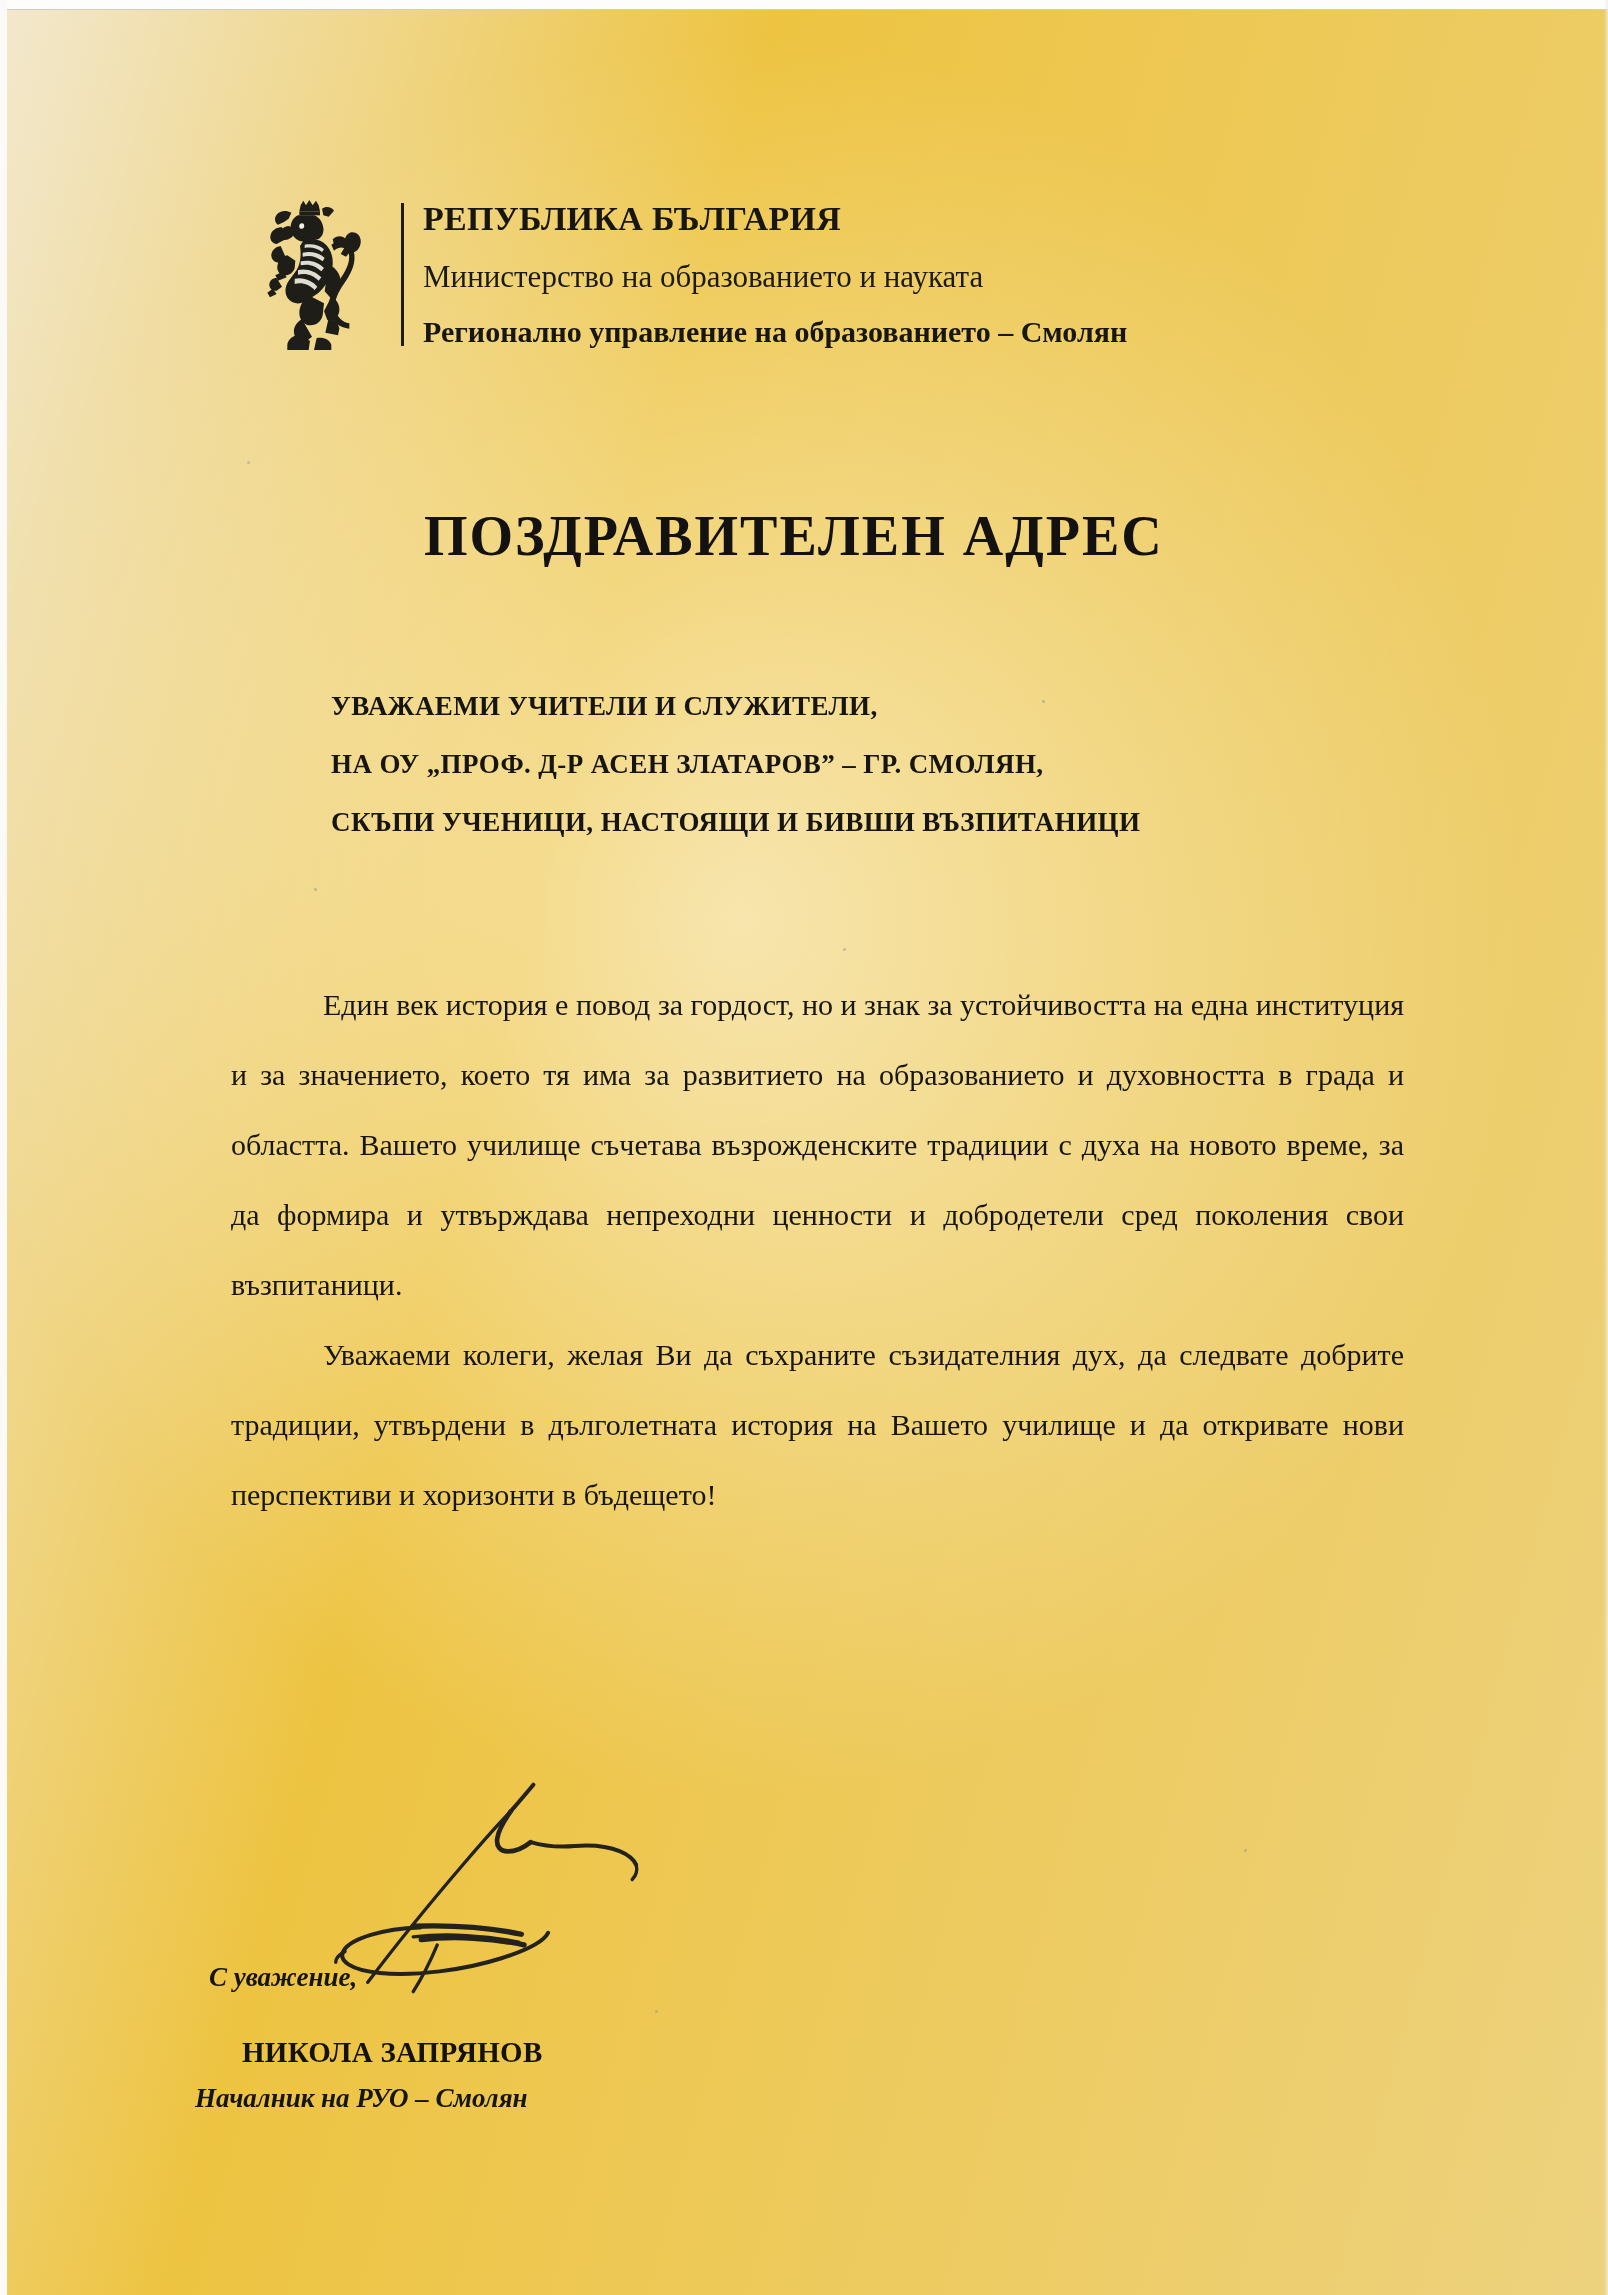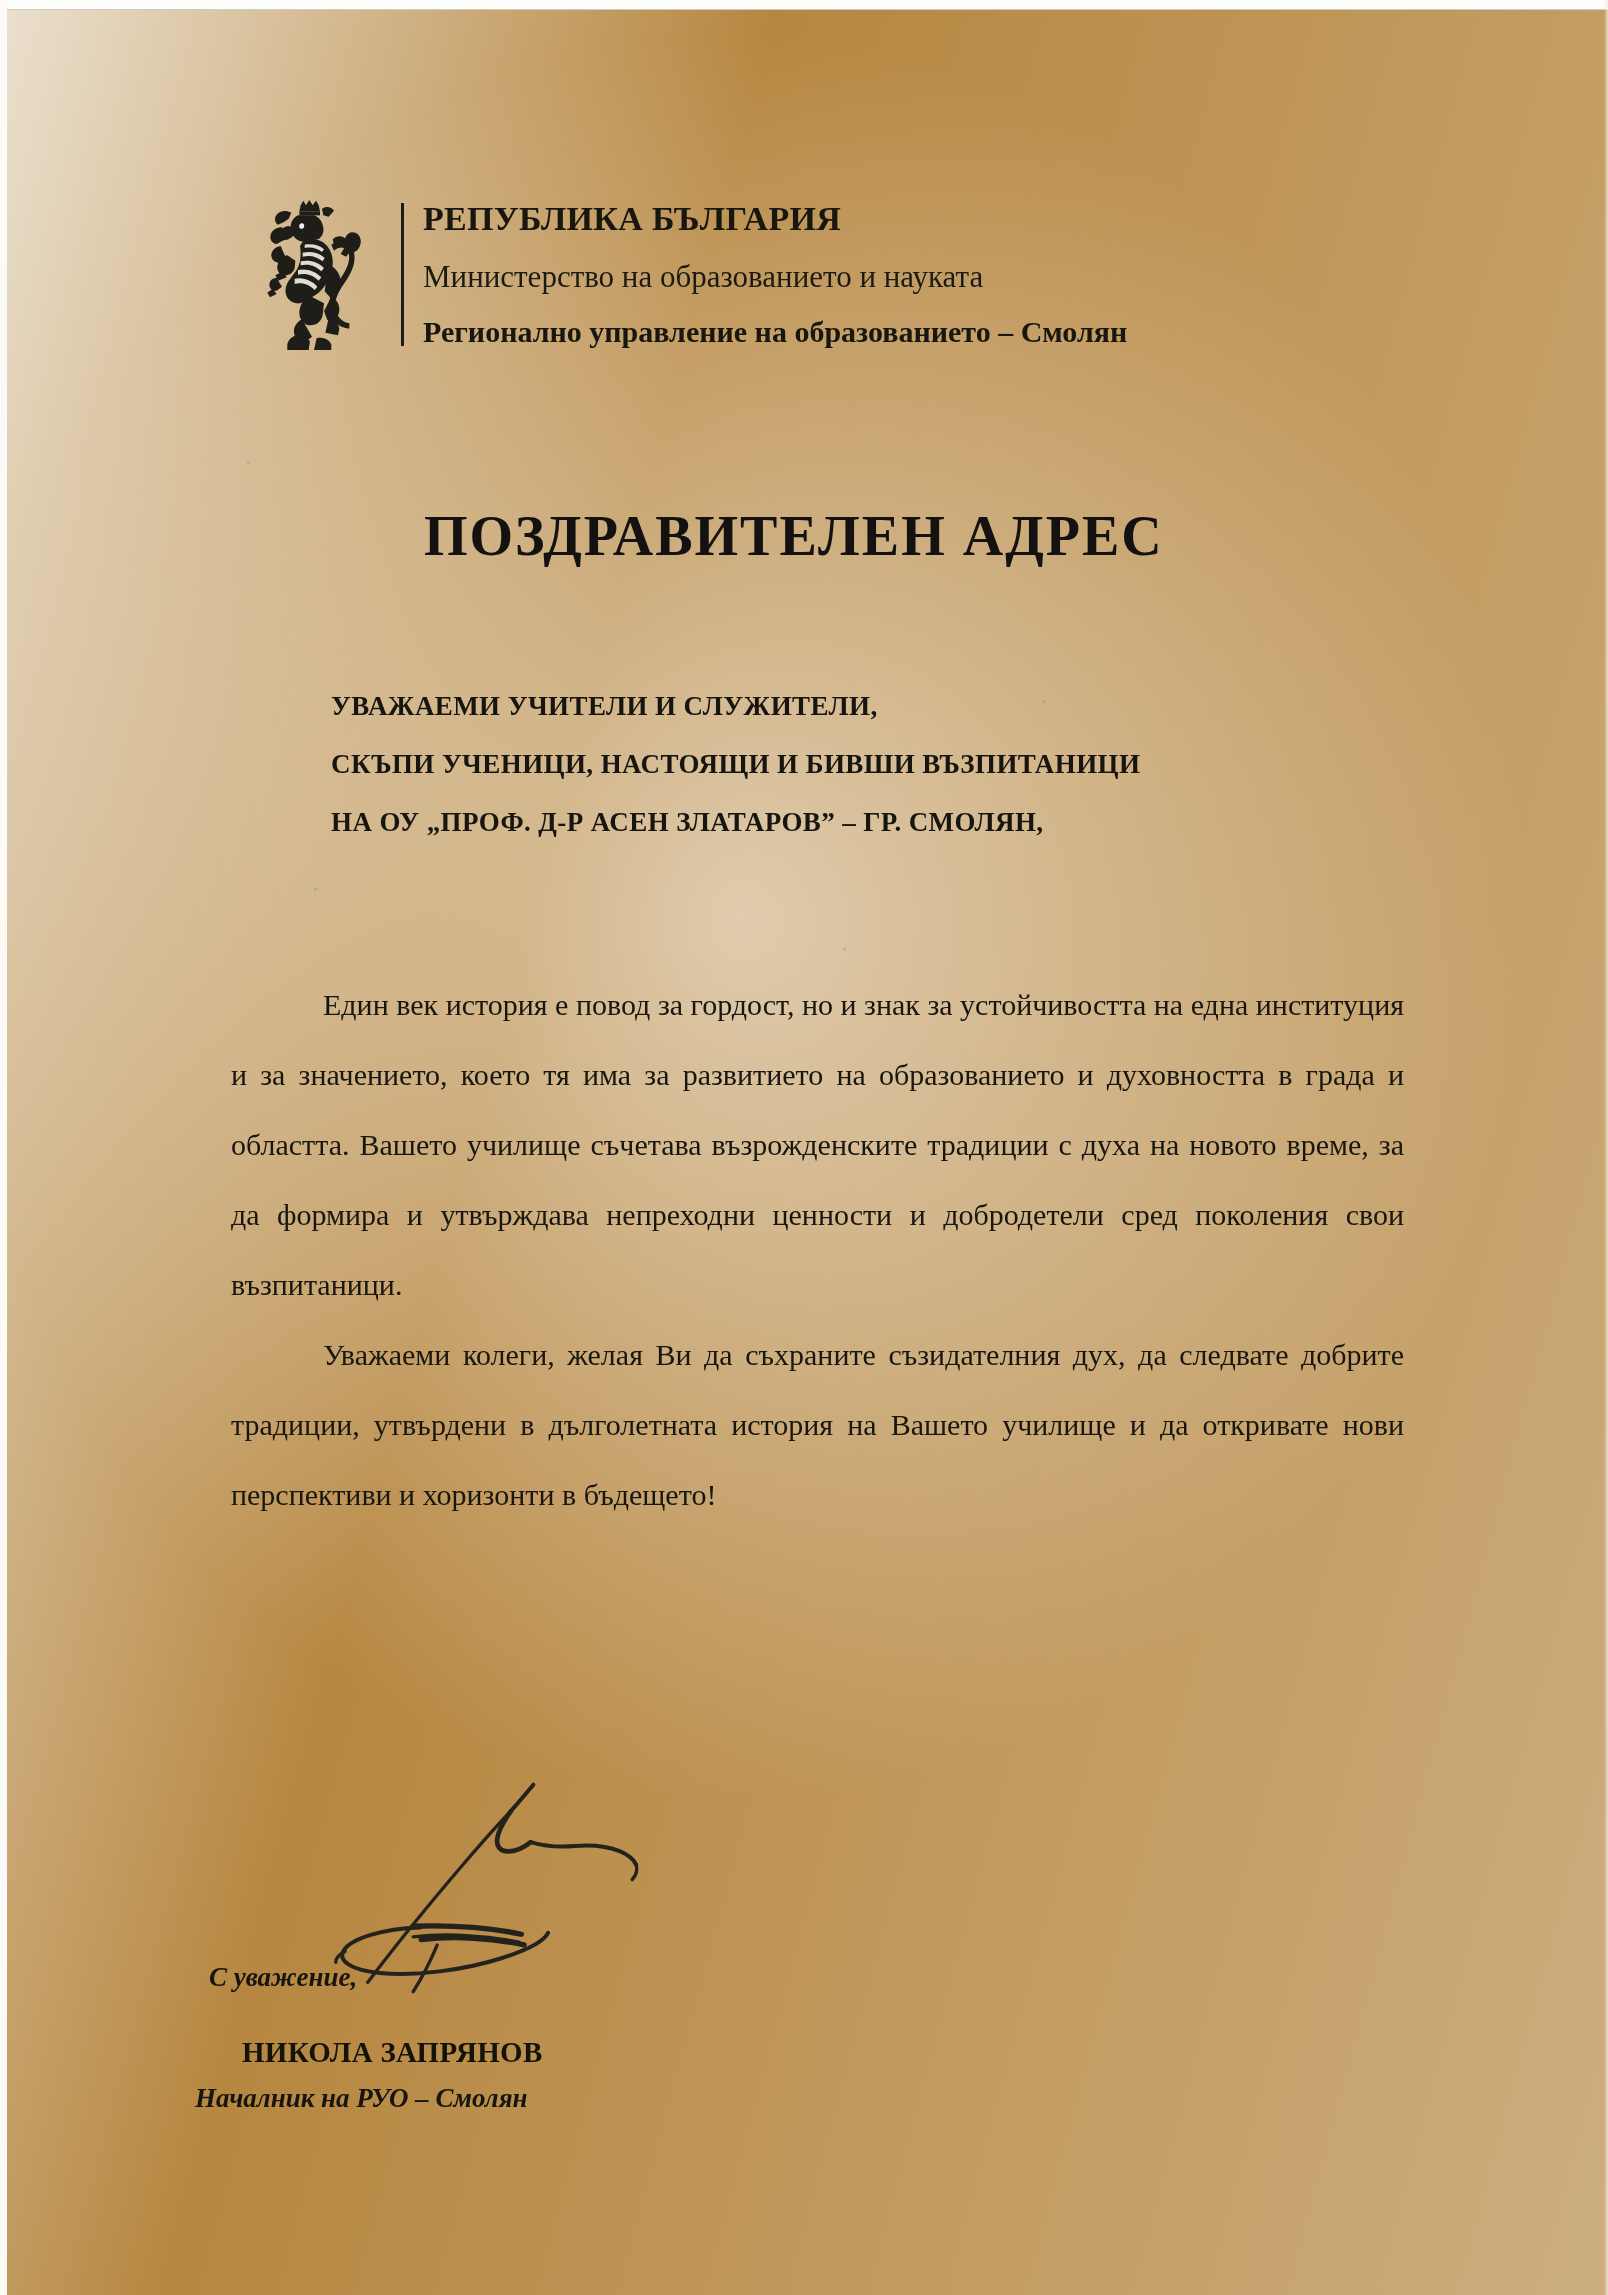--- a/index.html
+++ b/index.html
@@ -9,21 +9,21 @@
   }
   body {
     font-family: "Liberation Serif", "DejaVu Serif", serif;
   }
 
   
   .page {
     position: relative;
     width: 1609px;
     height: 2295px;
-    background: #a16207;
+    background: #eab308;
     overflow: hidden;
   }
   
   .paper-tone {
     position: absolute;
     inset: 0;
     background:
       radial-gradient(ellipse 70% 55% at 46% 40%, rgba(255,255,255,0.55) 0%, rgba(255,255,255,0) 70%),
       linear-gradient(105deg, rgba(243,238,228,0.9) 0%, rgba(247,245,236,0.25) 35%, rgba(240,236,224,0.55) 100%);
     pointer-events: none;
@@ -300,22 +300,22 @@
         <div class="lh-line1">РЕПУБЛИКА БЪЛГАРИЯ</div>
         <div class="lh-line2">Министерство на образованието и науката</div>
         <div class="lh-line3">Регионално управление на образованието – Смолян</div>
       </div>
     </div>
 
     <div class="doc-title">ПОЗДРАВИТЕЛЕН АДРЕС</div>
 
     <div class="addressee">
       <div class="ad-line">УВАЖАЕМИ УЧИТЕЛИ И СЛУЖИТЕЛИ,</div>
+      <div class="ad-line">НА ОУ „ПРОФ. Д-Р АСЕН ЗЛАТАРОВ” – ГР. СМОЛЯН,</div>
       <div class="ad-line">СКЪПИ УЧЕНИЦИ, НАСТОЯЩИ И БИВШИ ВЪЗПИТАНИЦИ</div>
-      <div class="ad-line">НА ОУ „ПРОФ. Д-Р АСЕН ЗЛАТАРОВ” – ГР. СМОЛЯН,</div>
     </div>
 
     <div class="body-copy">
       <p>Един век история е повод за гордост, но и знак за устойчивостта на една институция и за значението, което тя има за развитието на образованието и духовността в града и областта. Вашето училище съчетава възрожденските традиции с духа на новото време, за да формира и утвърждава непреходни ценности и добродетели сред поколения свои възпитаници.</p>
       <p>Уважаеми колеги, желая Ви да съхраните съзидателния дух, да следвате добрите традиции, утвърдени в дълголетната история на Вашето училище и да откривате нови перспективи и хоризонти в бъдещето!</p>
     </div>
 
     <div class="signature-zone">
 
       <div class="sig-ink">

